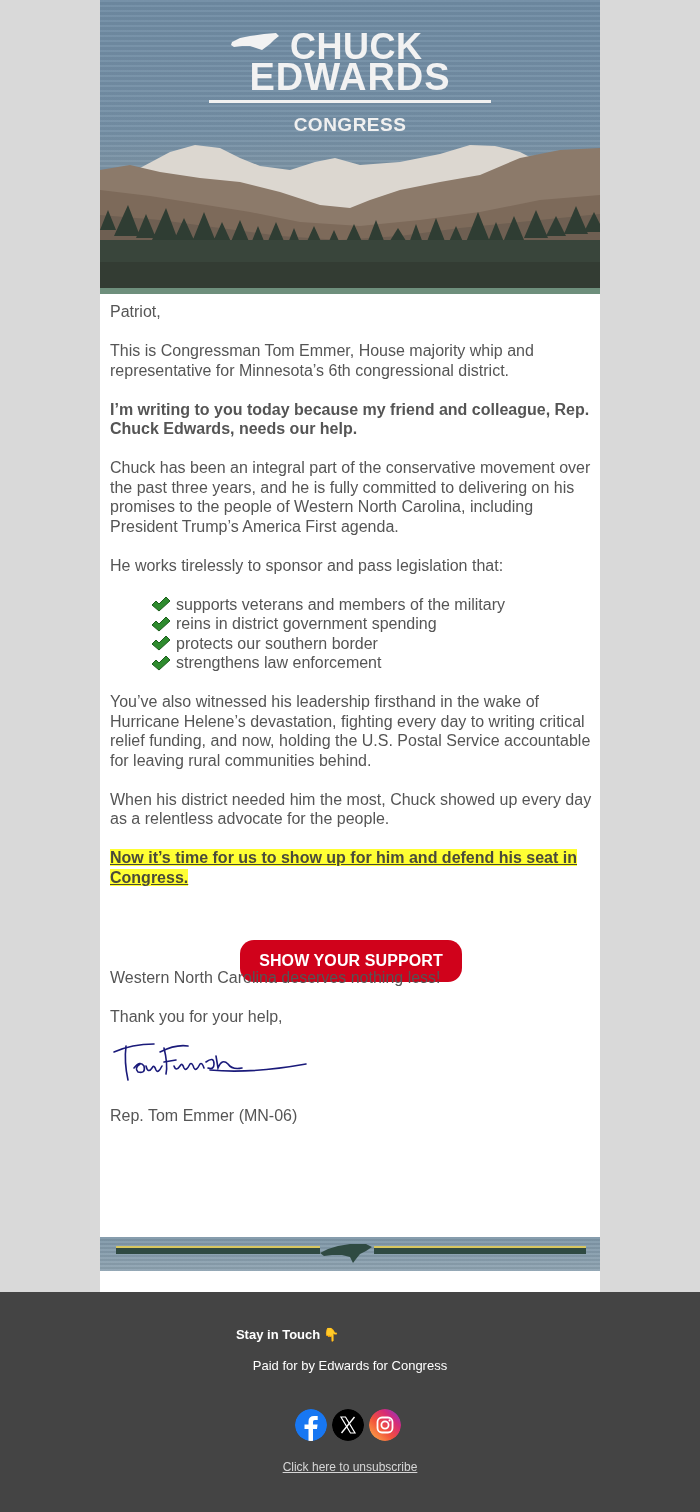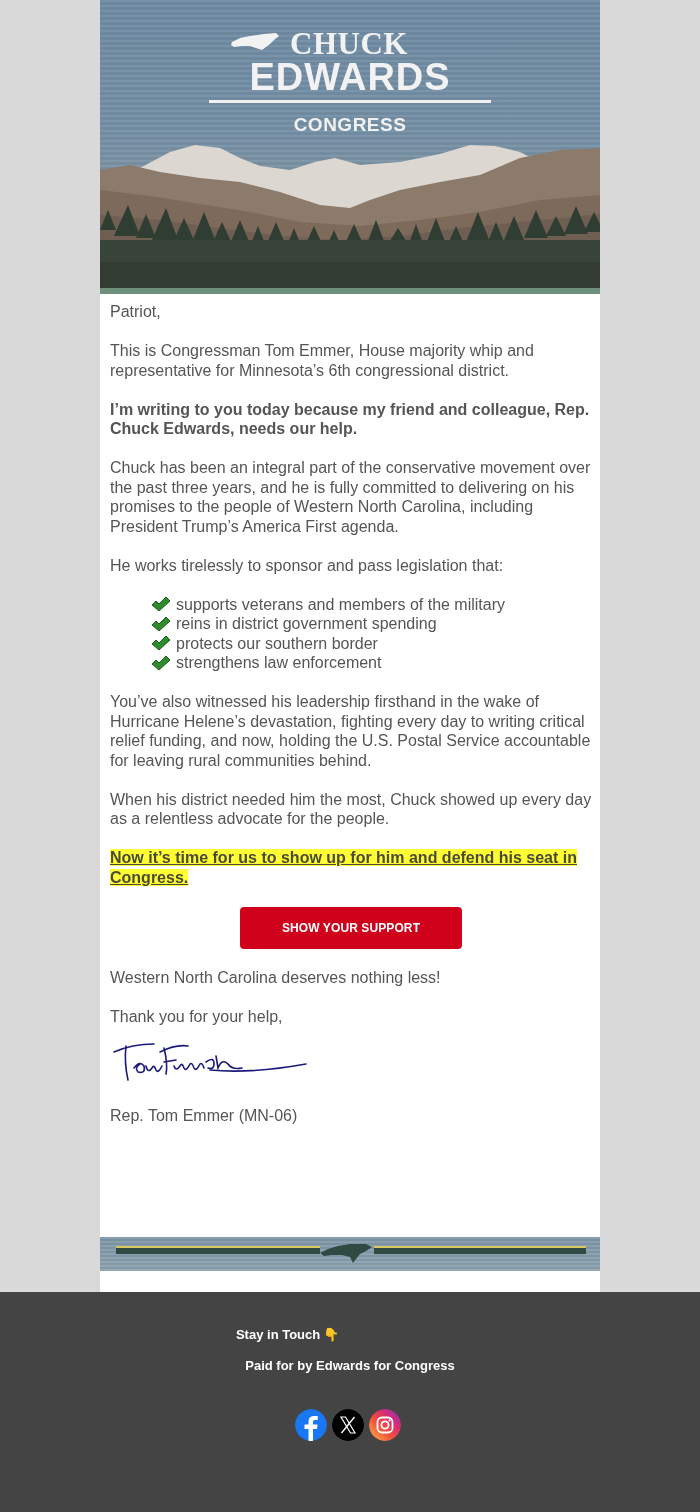--- a/index.html
+++ b/index.html
@@ -21,22 +21,22 @@
   .banner .sky-lines {
     position: absolute; inset: 0;
     background: repeating-linear-gradient(180deg, rgba(255,255,255,0.05) 0 2px, rgba(0,0,0,0.04) 2px 5px);
   }
   .banner svg.scene { position: absolute; left: 0; top: 0; }
   .banner .greenbar {
     position: absolute; left: 0; bottom: 0; width: 500px; height: 6px; background: #6e8f7c;
   }
   .logo-chuck {
     position: absolute; left: 190px; top: 26px;
-    font-family: Liberation Serif, serif; font-weight: bold;
-    font-size: 31px; color: #f2f2f2; letter-spacing: 0.5px;
+    font-family: Liberation Sans, sans-serif; font-weight: bold;
+    font-size: 36px; color: #f2f2f2; letter-spacing: 0.5px;
   }
   .logo-edwards {
     position: absolute; left: 0; width: 500px; top: 56px; text-align: center;
     font-weight: bold; font-size: 38px; color: #f2f2f2; letter-spacing: 1px;
   }
   .logo-rule {
     position: absolute; left: 109px; top: 100px; width: 282px; height: 3px; background: #f0f0f0;
   }
   .logo-congress {
     position: absolute; left: 0; width: 500px; top: 114px; text-align: center;
@@ -56,22 +56,22 @@
   .checklist .check { width: 20px; height: 16px; margin-right: 5px; flex: none; }
   .cta-line {
     text-align: left; font-weight: bold; margin: 0 0 19px 0;
   }
   .cta-line a {
     background: #ffff33; color: #4a4a3a; text-decoration: underline;
   }
   .btn-wrap { text-align: center; margin: 0 0 19px 0; height: 42px; }
   .btn {
     display: inline-block; width: 222px; height: 42px; line-height: 42px;
-    background: #d0021b; color: #ffffff; font-weight: bold; font-size: 12px;
-    border-radius: 4px; text-decoration: none; letter-spacing: 0.1px;
+    background: #d0021b; color: #ffffff; font-weight: bold; font-size: 16px;
+    border-radius: 14px; text-decoration: none; letter-spacing: 0.1px; margin-top: 33px;
   }
   .signature { margin: 0 0 12px 0; height: 60px; }
 
   
   .divider-banner {
     position: absolute; left: 0; top: 1237px; width: 500px; height: 34px;
     background: linear-gradient(180deg, #7f97a8, #8ea3b1);
     overflow: hidden;
   }
   .divider-banner .tex {
@@ -79,21 +79,21 @@
     background: repeating-linear-gradient(180deg, rgba(255,255,255,0.06) 0 2px, rgba(0,0,0,0.05) 2px 4px);
   }
   .divider-line { position: absolute; height: 6px; top: 9px; background: #2f4a42; border-top: 2px solid #d8c760; }
 
   
   .footer {
     position: absolute; left: 0; top: 1292px; width: 700px; height: 220px; background: #444444;
     color: #ffffff; text-align: center;
   }
   .footer .stay { position: absolute; left: 0; width: 576px; top: 35px; font-size: 13px; font-weight: bold; }
-  .footer .paid { position: absolute; left: 0; width: 700px; top: 66px; font-size: 13px; font-weight: bold; }
+  .footer .paid { position: absolute; left: 0; width: 700px; top: 66px; font-size: 13px; font-weight: normal; }
   .social { position: absolute; left: 295px; top: 117px; display: flex; gap: 5px; }
   .social .ic { width: 32px; height: 32px; border-radius: 50%; display: block; }
   .footer .unsub {
     position: absolute; left: 0; width: 700px; top: 168px; font-size: 12px; color: #d6d6d6; text-decoration: underline;
   }
 </style>
 </head>
 <body>
 
 <div class="email">
@@ -232,13 +232,14 @@
           </linearGradient>
         </defs>
         <circle cx="16" cy="16" r="16" fill="url(#ig)"></circle>
         <rect x="8.5" y="8.5" width="15" height="15" rx="4.5" fill="none" stroke="#ffffff" stroke-width="1.8"></rect>
         <circle cx="16" cy="16" r="3.6" fill="none" stroke="#ffffff" stroke-width="1.8"></circle>
         <circle cx="20.6" cy="11.4" r="1.1" fill="#ffffff"></circle>
       </svg>
     </a>
   </div>
 
+  <a href="#" class="unsub">Click here to unsubscribe</a>
 </div>
 
 </body></html>

